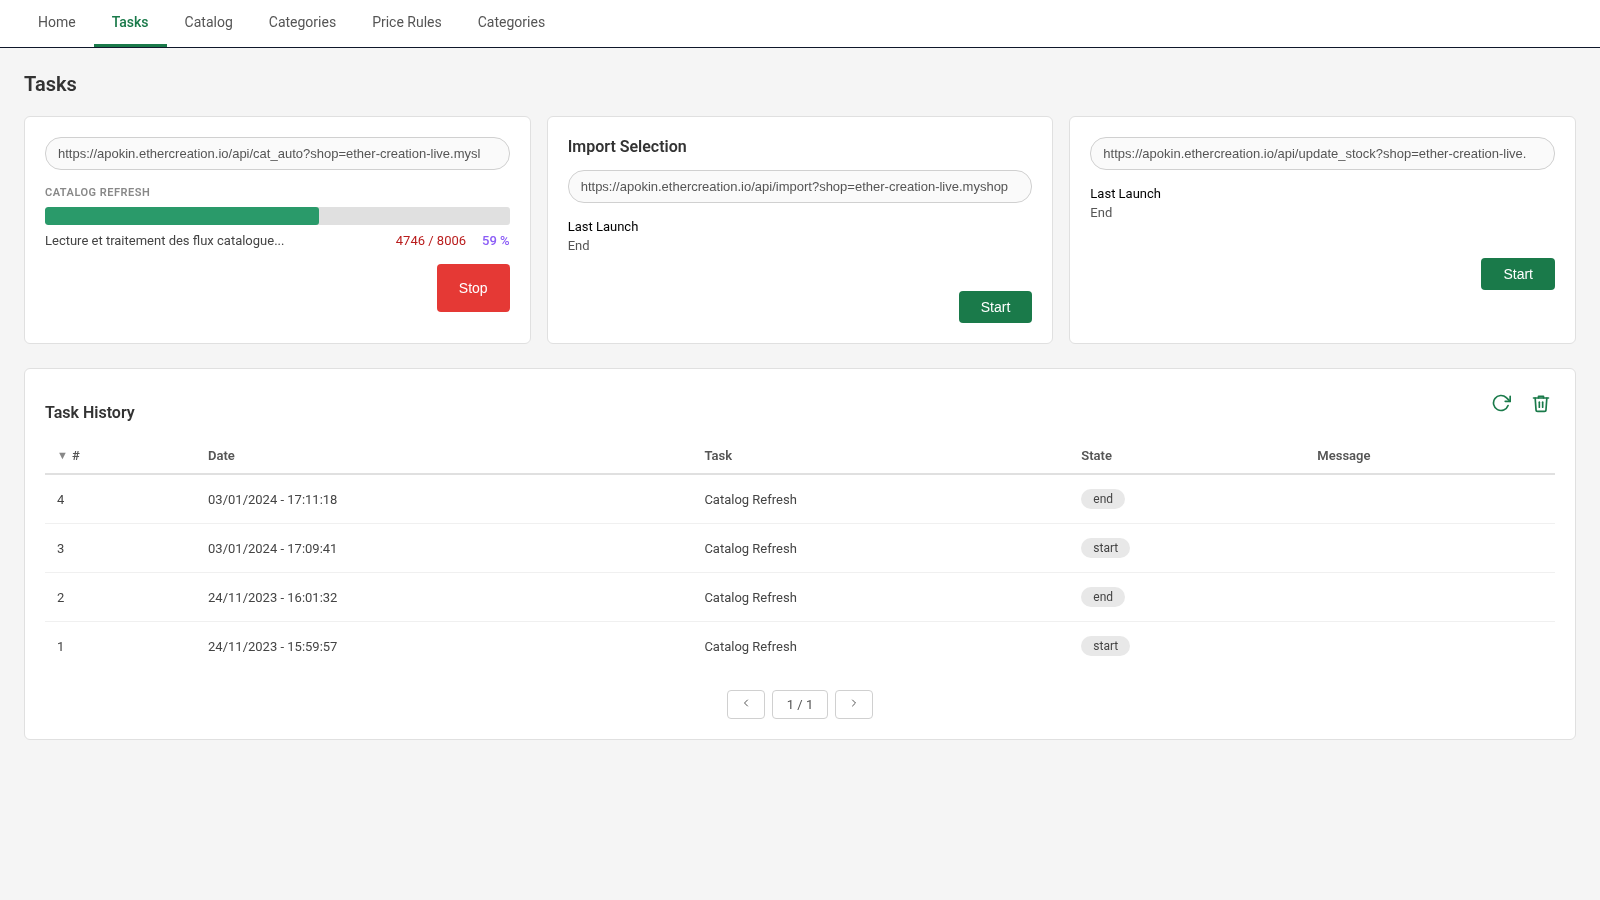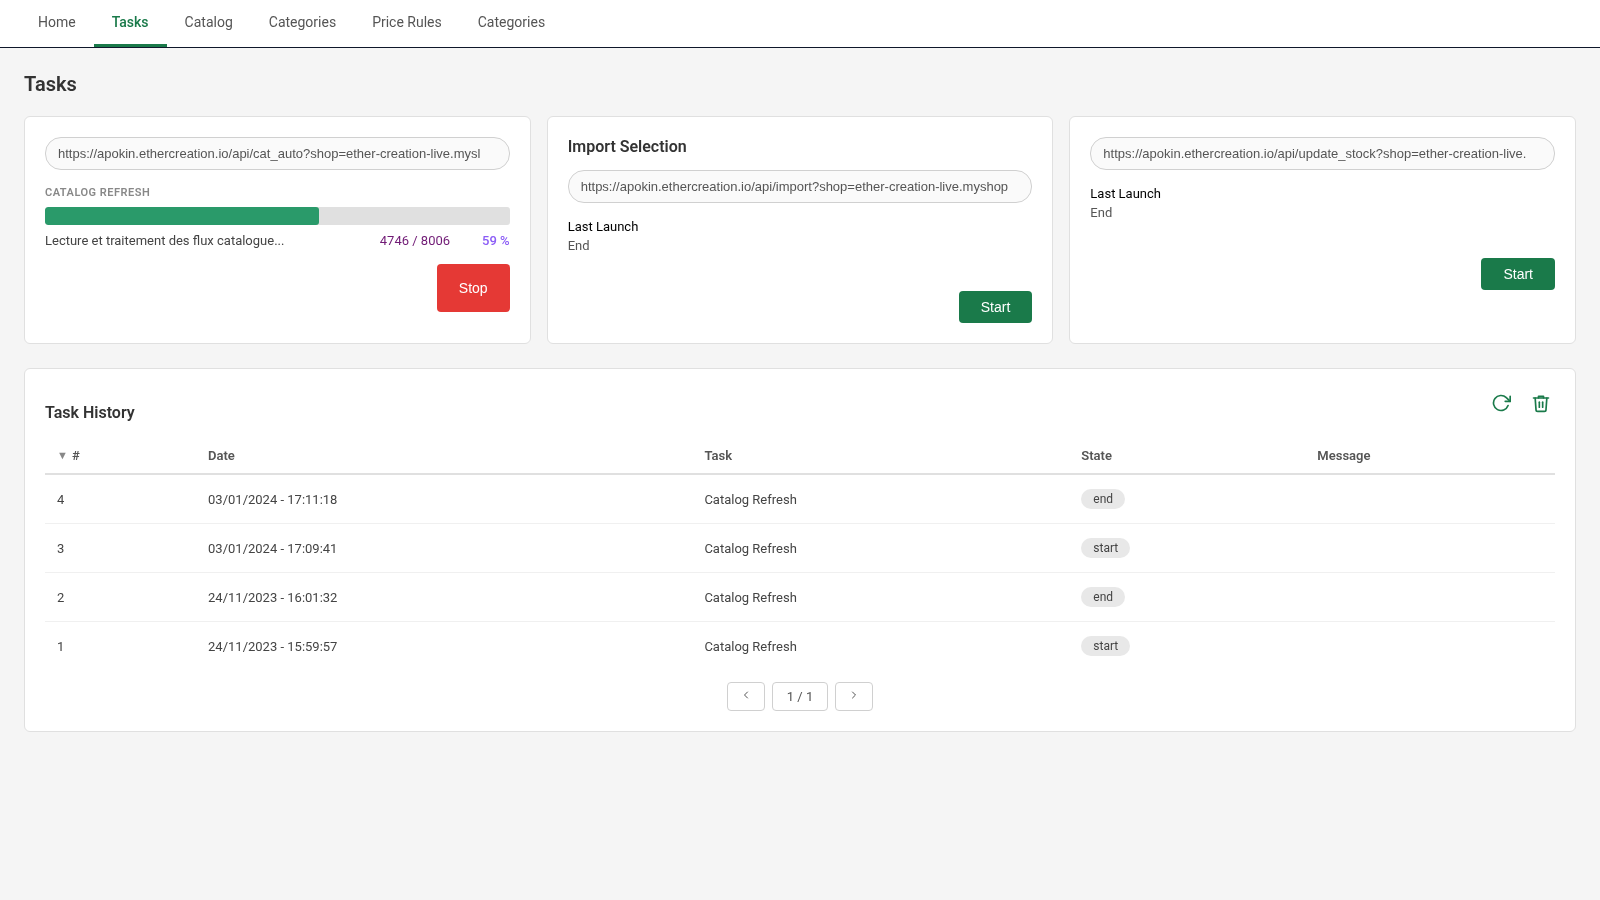--- a/index.html
+++ b/index.html
@@ -20,21 +20,21 @@
 
     
     .url-input { width: 100%; border: 1px solid #d0d0d0; border-radius: 16px; padding: 8px 12px; font-size: 13px; color: #555; background: #fafafa; outline: none; }
 
     
     .section-label { font-size: 11px; font-weight: 600; color: #888; letter-spacing: 0.5px; margin: 16px 0 8px; }
     .progress-bar-bg { background: #e0e0e0; border-radius: 3px; height: 18px; overflow: hidden; margin-bottom: 8px; }
     .progress-bar-fill { background: #2a9a6a; height: 100%; border-radius: 3px; }
     .progress-info { display: flex; justify-content: space-between; align-items: center; font-size: 13px; color: #444; }
     .progress-text { flex: 1; }
-    .progress-count { margin: 0 32px; color: #701a75; }
+    .progress-count { margin: 0 16px; color: #b91c1c; }
     .progress-pct { color: #8b5cf6; font-weight: 500; }
 
     .stop-btn { background: #e53935; color: #fff; border: none; border-radius: 4px; padding: 16px 22px; font-size: 14px; cursor: pointer; margin-top: 16px; float: right; }
     .start-btn { background: #1a7a4a; color: #fff; border: none; border-radius: 4px; padding: 8px 22px; font-size: 14px; cursor: pointer; float: right; margin-top: 8px; }
 
     
     .card-title { font-size: 16px; font-weight: 600; margin-bottom: 14px; }
 
     
     .last-launch-label { font-size: 13px; color: #000000; margin-top: 16px; }
@@ -55,21 +55,21 @@
     th { text-align: left; padding: 10px 12px; font-size: 13px; font-weight: 600; color: #555; }
     td { padding: 14px 12px; font-size: 13px; color: #444; border-bottom: 1px solid #f0f0f0; }
     tbody tr:last-child td { border-bottom: none; }
     .th-num { display: flex; align-items: center; gap: 4px; }
     .sort-icon { color: #888; font-size: 11px; }
 
     
     .badge { display: inline-block; padding: 3px 12px; border-radius: 20px; font-size: 12px; background: #e8e8e8; color: #444; }
 
     
-    .pagination { display: flex; justify-content: center; align-items: center; gap: 7px; margin-top: 12px; }
+    .pagination { display: flex; justify-content: center; align-items: center; gap: 7px; margin-top: 20px; }
     .page-btn { border: 1px solid #d0d0d0; background: #fff; border-radius: 4px; padding: 6px 12px; cursor: pointer; color: #555; font-size: 13px; }
     .page-info { font-size: 13px; color: #555; border: 1px solid #d0d0d0; border-radius: 4px; padding: 6px 14px; background: #fff; }
   </style>
 </head>
 <body>
 
 <nav class="nav">
   <a class="nav-item">Home</a>
   <a class="nav-item active">Tasks</a>
   <a class="nav-item">Catalog</a>

